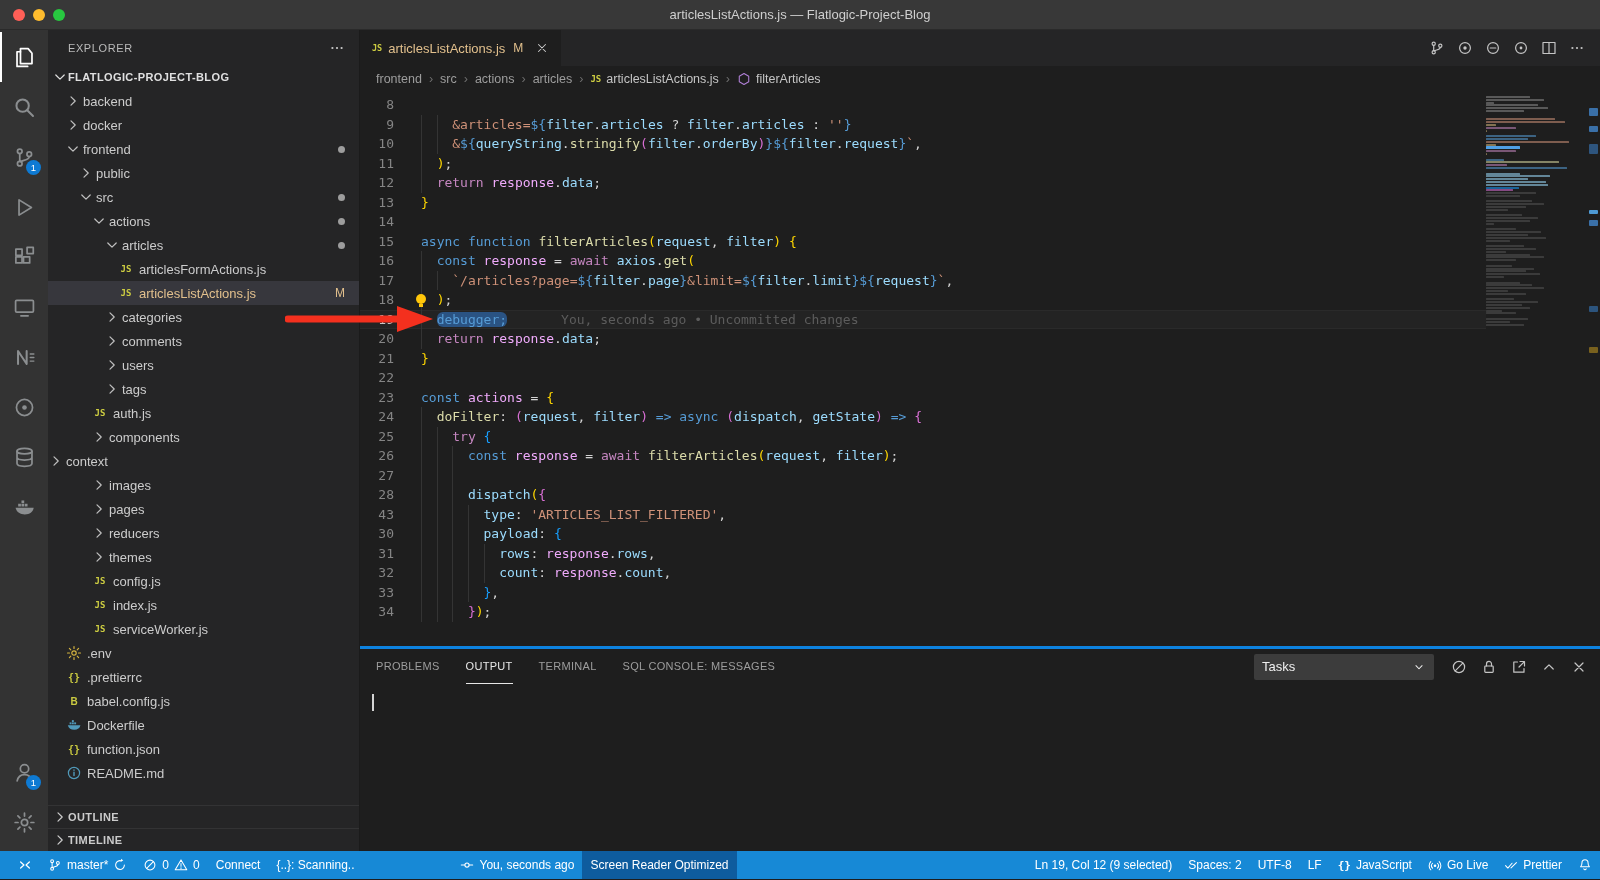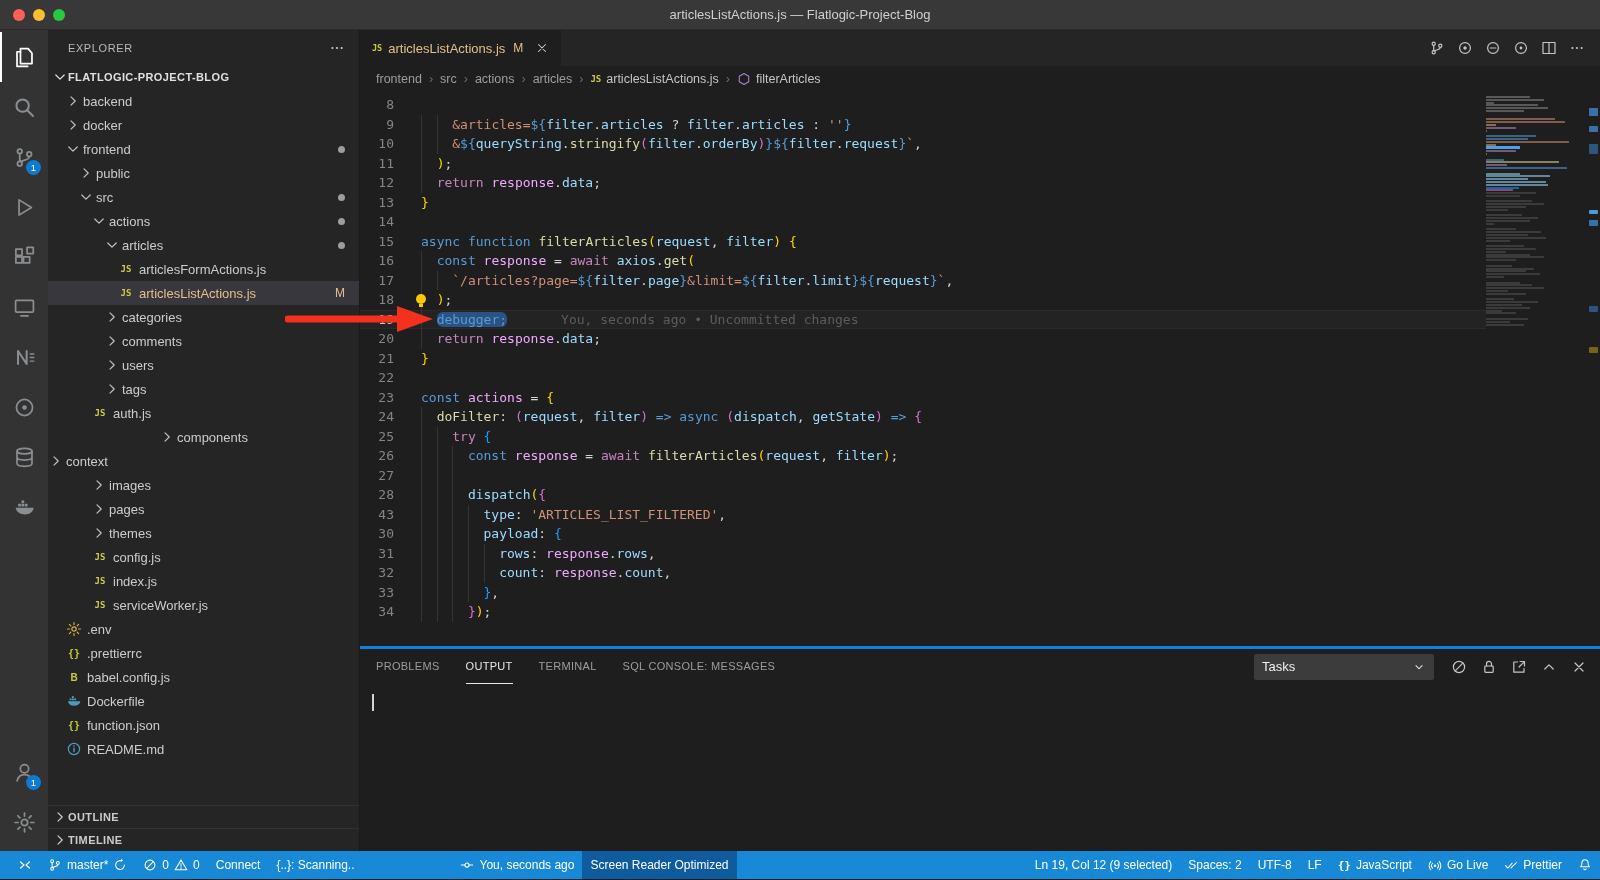--- a/index.html
+++ b/index.html
@@ -360,21 +360,21 @@
             </svg>
           </span>
           <span class="label">tags</span>
         </div>
         <div class="trow" style="padding-left: 43px;">
           <span class="fic">
             <span class="js-ico">JS</span>
           </span>
           <span class="label">auth.js</span>
         </div>
-        <div class="trow" style=" justify-content: center;">
+        <div class="trow" style="padding-left: 43px;">
           <span class="ico chev">
             <svg viewBox="0 0 16 16" fill="none" stroke="currentColor" stroke-width="1.2" stroke-linecap="round" stroke-linejoin="round">
               <path d="M6 3.8L10.2 8 6 12.2"></path>
             </svg>
           </span>
           <span class="label">components</span>
         </div>
         <div class="trow" style="">
           <span class="ico chev">
             <svg viewBox="0 0 16 16" fill="none" stroke="currentColor" stroke-width="1.2" stroke-linecap="round" stroke-linejoin="round">
@@ -391,20 +391,28 @@
           </span>
           <span class="label">images</span>
         </div>
         <div class="trow" style="padding-left: 43px;">
           <span class="ico chev">
             <svg viewBox="0 0 16 16" fill="none" stroke="currentColor" stroke-width="1.2" stroke-linecap="round" stroke-linejoin="round">
               <path d="M6 3.8L10.2 8 6 12.2"></path>
             </svg>
           </span>
           <span class="label">pages</span>
+        </div>
+        <div class="trow" style="padding-left: 43px;">
+          <span class="ico chev">
+            <svg viewBox="0 0 16 16" fill="none" stroke="currentColor" stroke-width="1.2" stroke-linecap="round" stroke-linejoin="round">
+              <path d="M6 3.8L10.2 8 6 12.2"></path>
+            </svg>
+          </span>
+          <span class="label">reducers</span>
         </div>
         <div class="trow" style="padding-left: 43px;">
           <span class="ico chev">
             <svg viewBox="0 0 16 16" fill="none" stroke="currentColor" stroke-width="1.2" stroke-linecap="round" stroke-linejoin="round">
               <path d="M6 3.8L10.2 8 6 12.2"></path>
             </svg>
           </span>
           <span class="label">themes</span>
         </div>
         <div class="trow" style="padding-left: 43px;">

